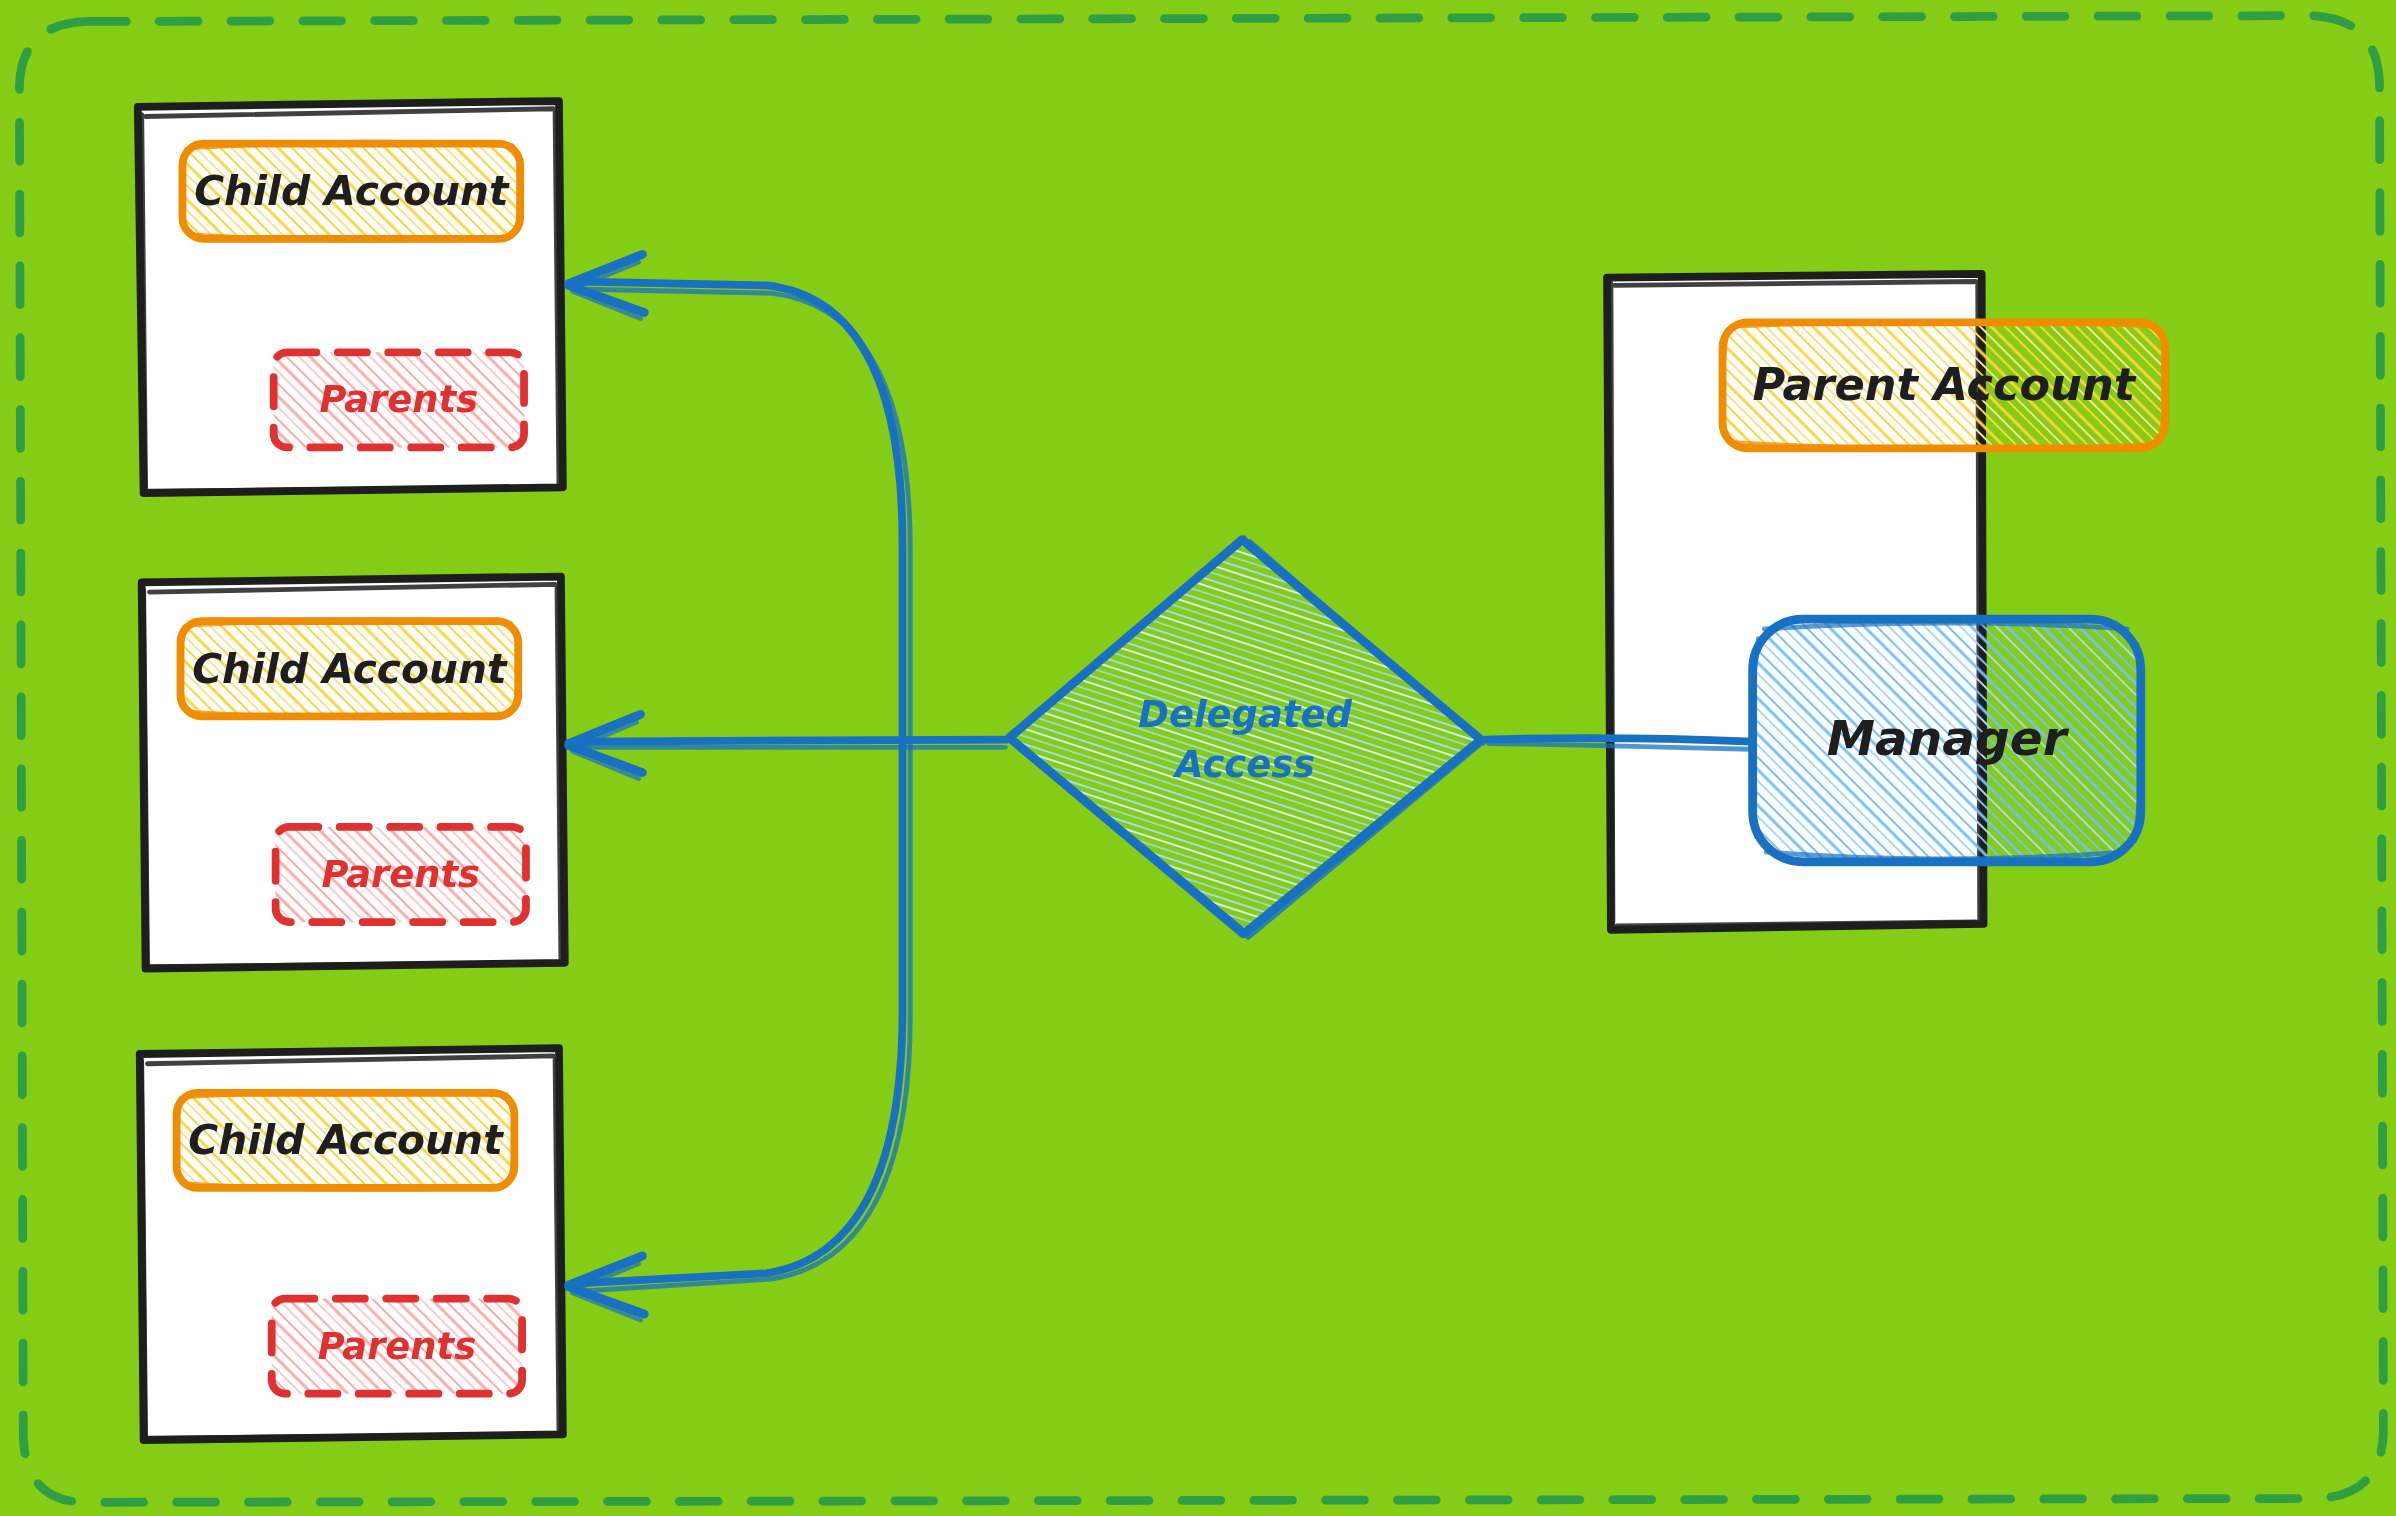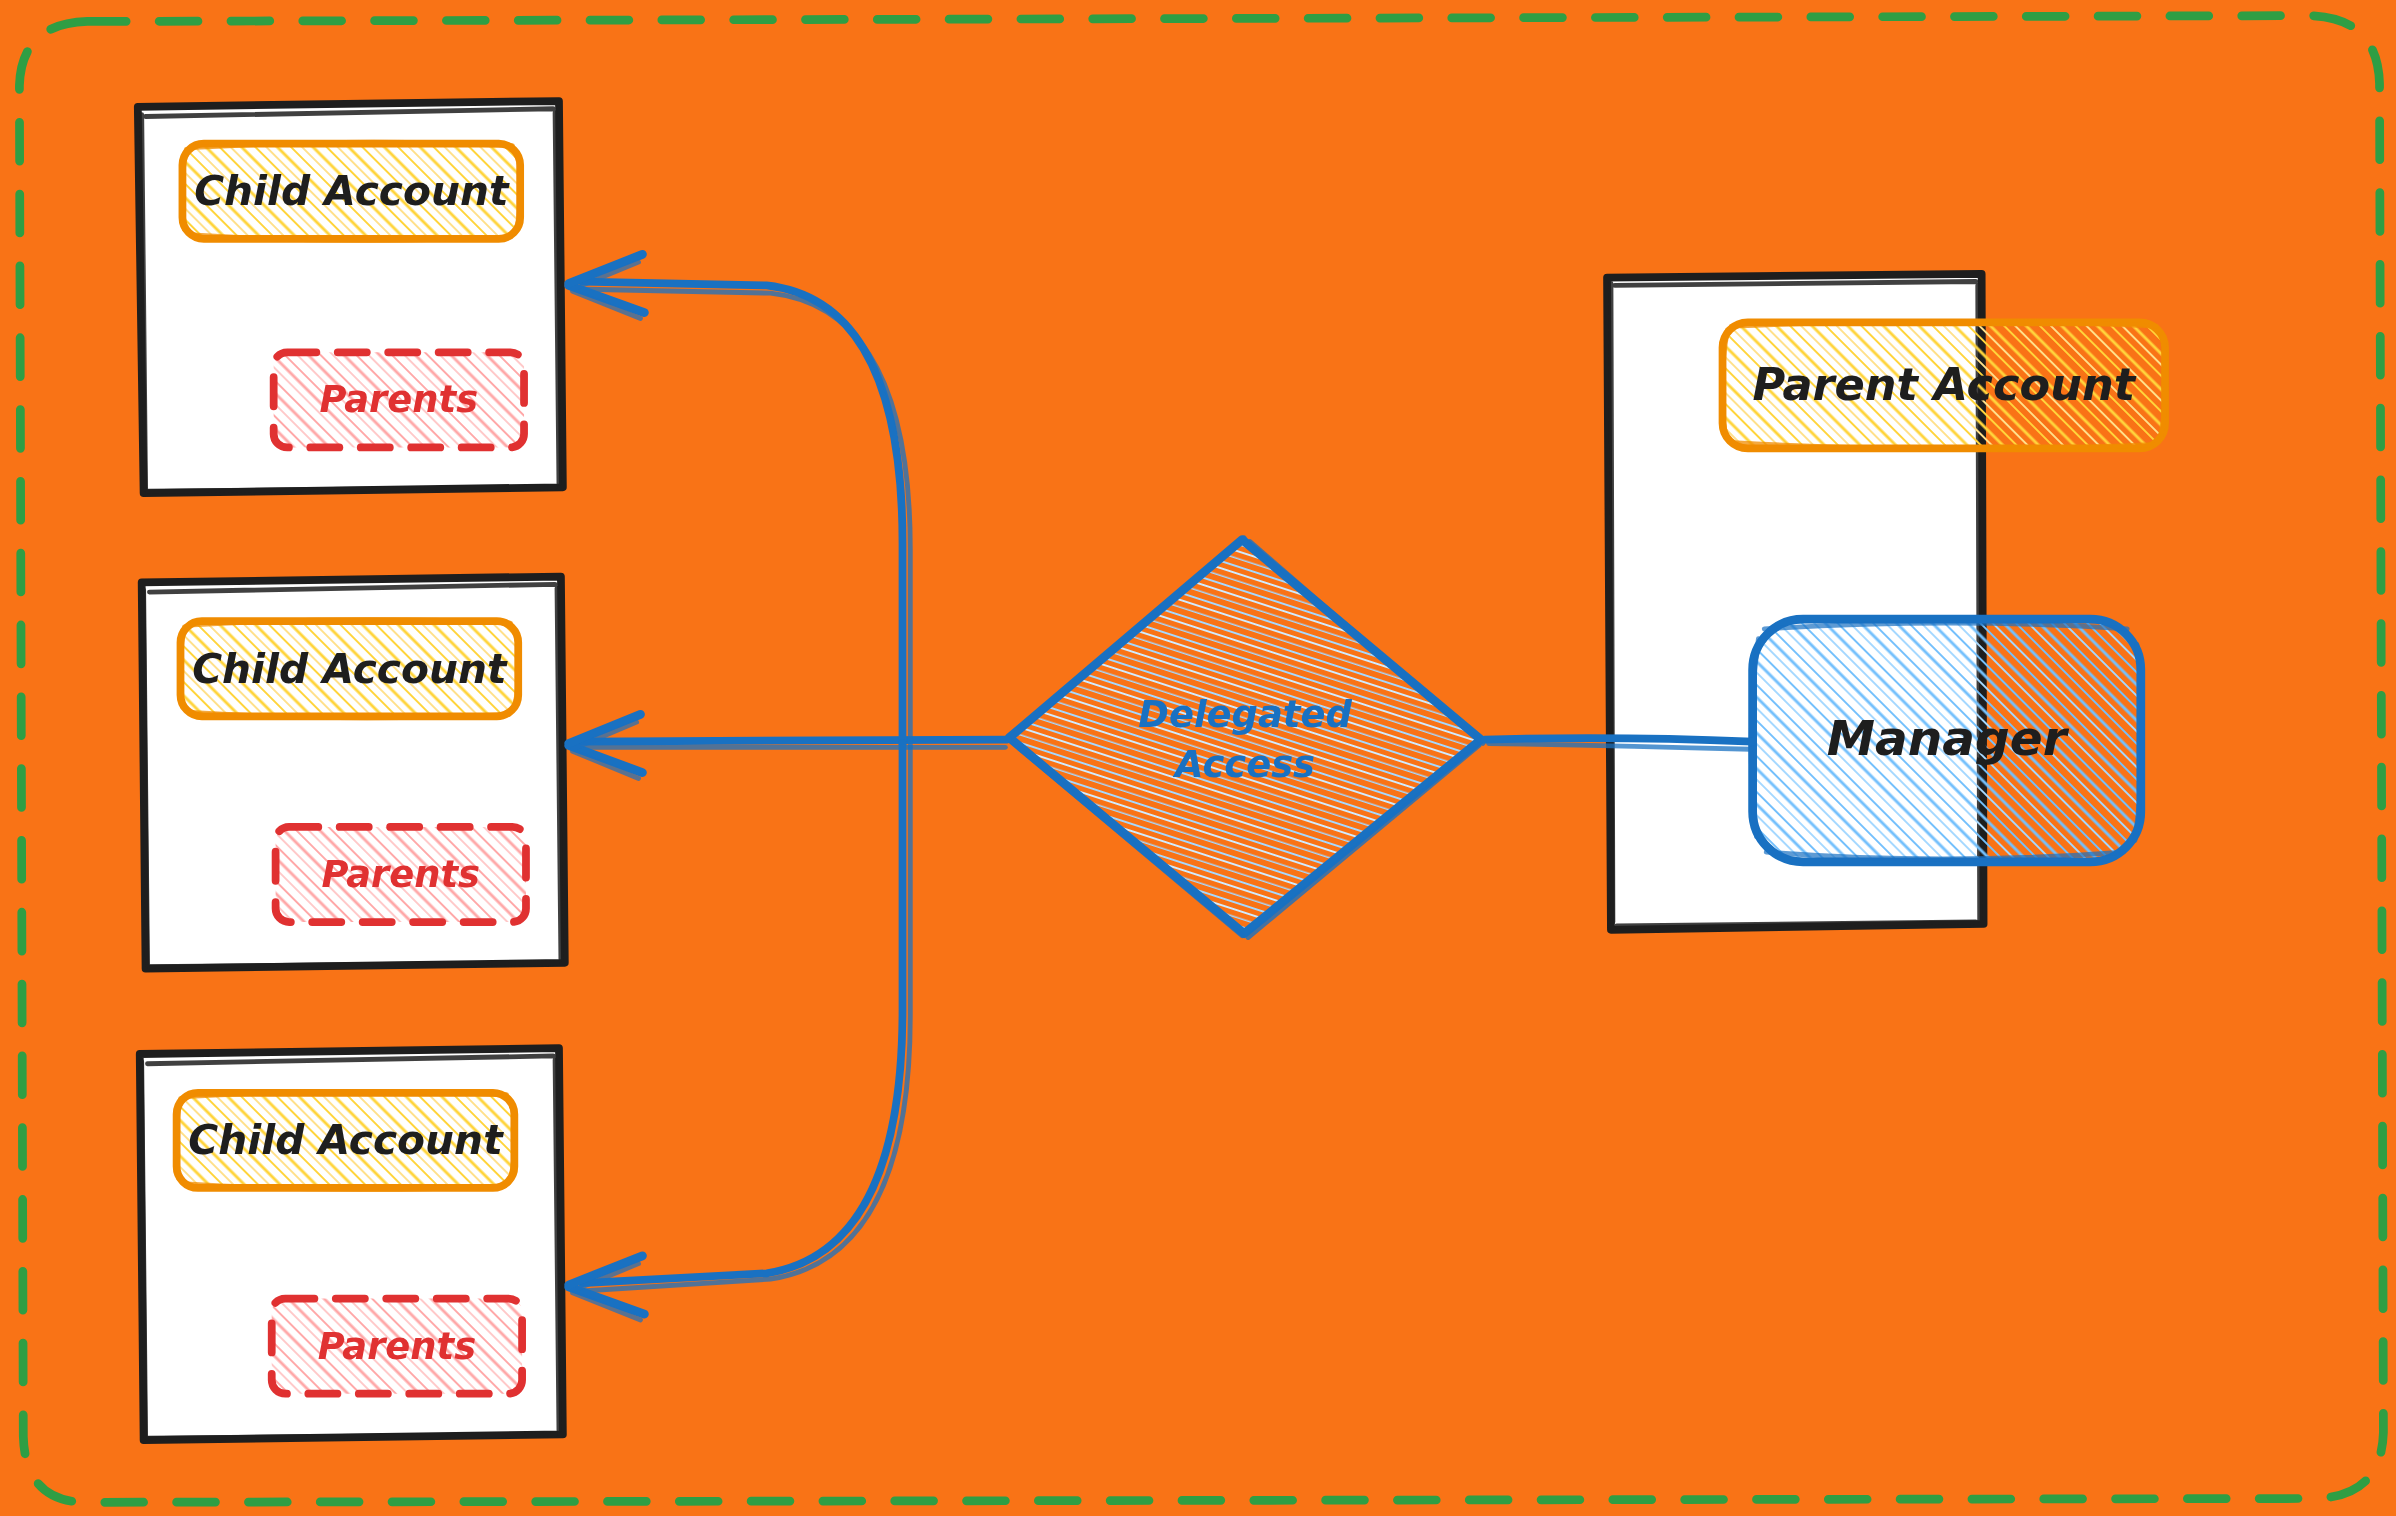--- a/index.html
+++ b/index.html
@@ -11,21 +11,21 @@
   body {
     width: 2397px;
     height: 1517px;
     overflow: hidden;
     font-family: "DejaVu Sans", sans-serif;
   }
   #diagram-root {
     position: relative;
     width: 2397px;
     height: 1517px;
-    background: #f97316;
+    background: #84cc16;
   }
   svg.canvas {
     position: absolute;
     top: 0; left: 0;
     width: 2397px;
     height: 1517px;
     display: block;
   }
   .sketch-text {
     font-family: "DejaVu Sans", sans-serif;

